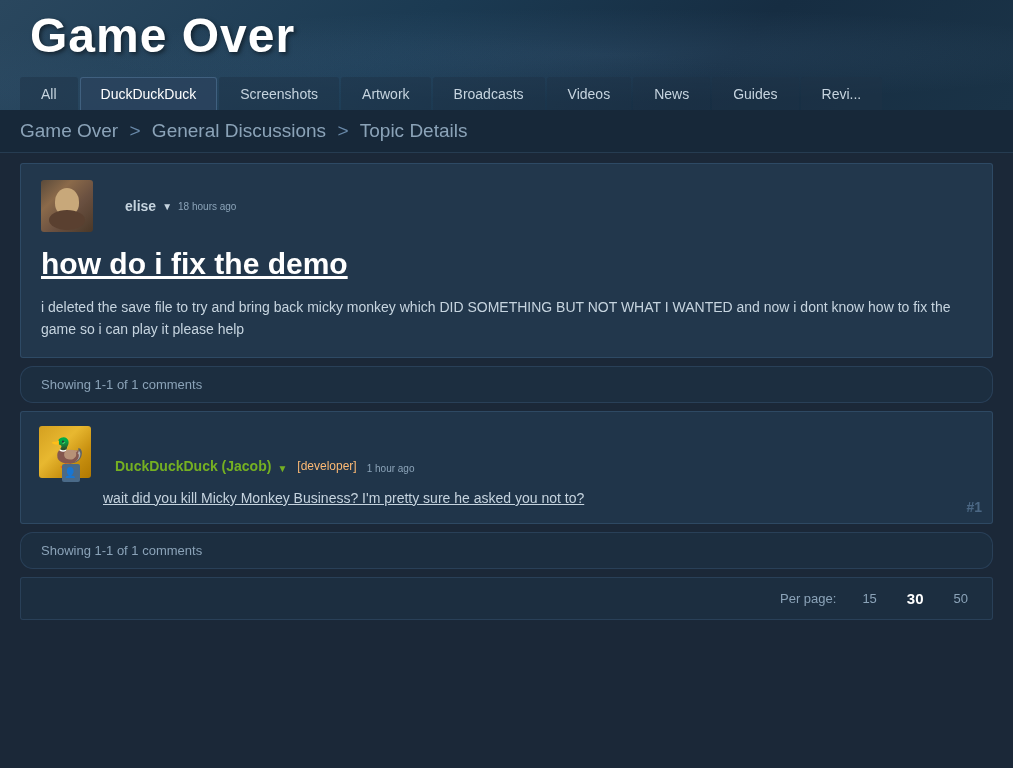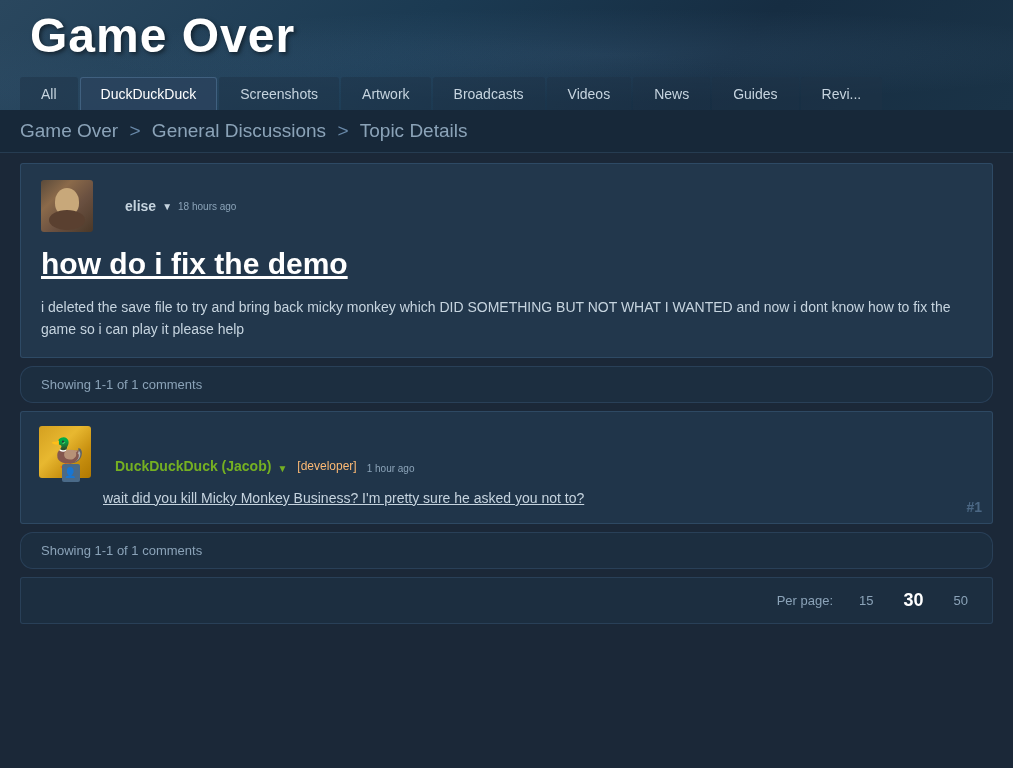--- a/index.html
+++ b/index.html
@@ -317,21 +317,21 @@
 
     .per-page-option {
       color: #8ba3b8;
       cursor: pointer;
       padding: 2px 4px;
     }
 
     .per-page-option.active {
       color: #ffffff;
       font-weight: bold;
-      font-size: 18px;
+      font-size: 15px;
     }
   </style>
 </head>
 <body>
 
 <div class="banner">
   <div class="banner-title">Game Over</div>
   <div class="nav-tabs">
 
   <div class="nav-tab">All</div>

